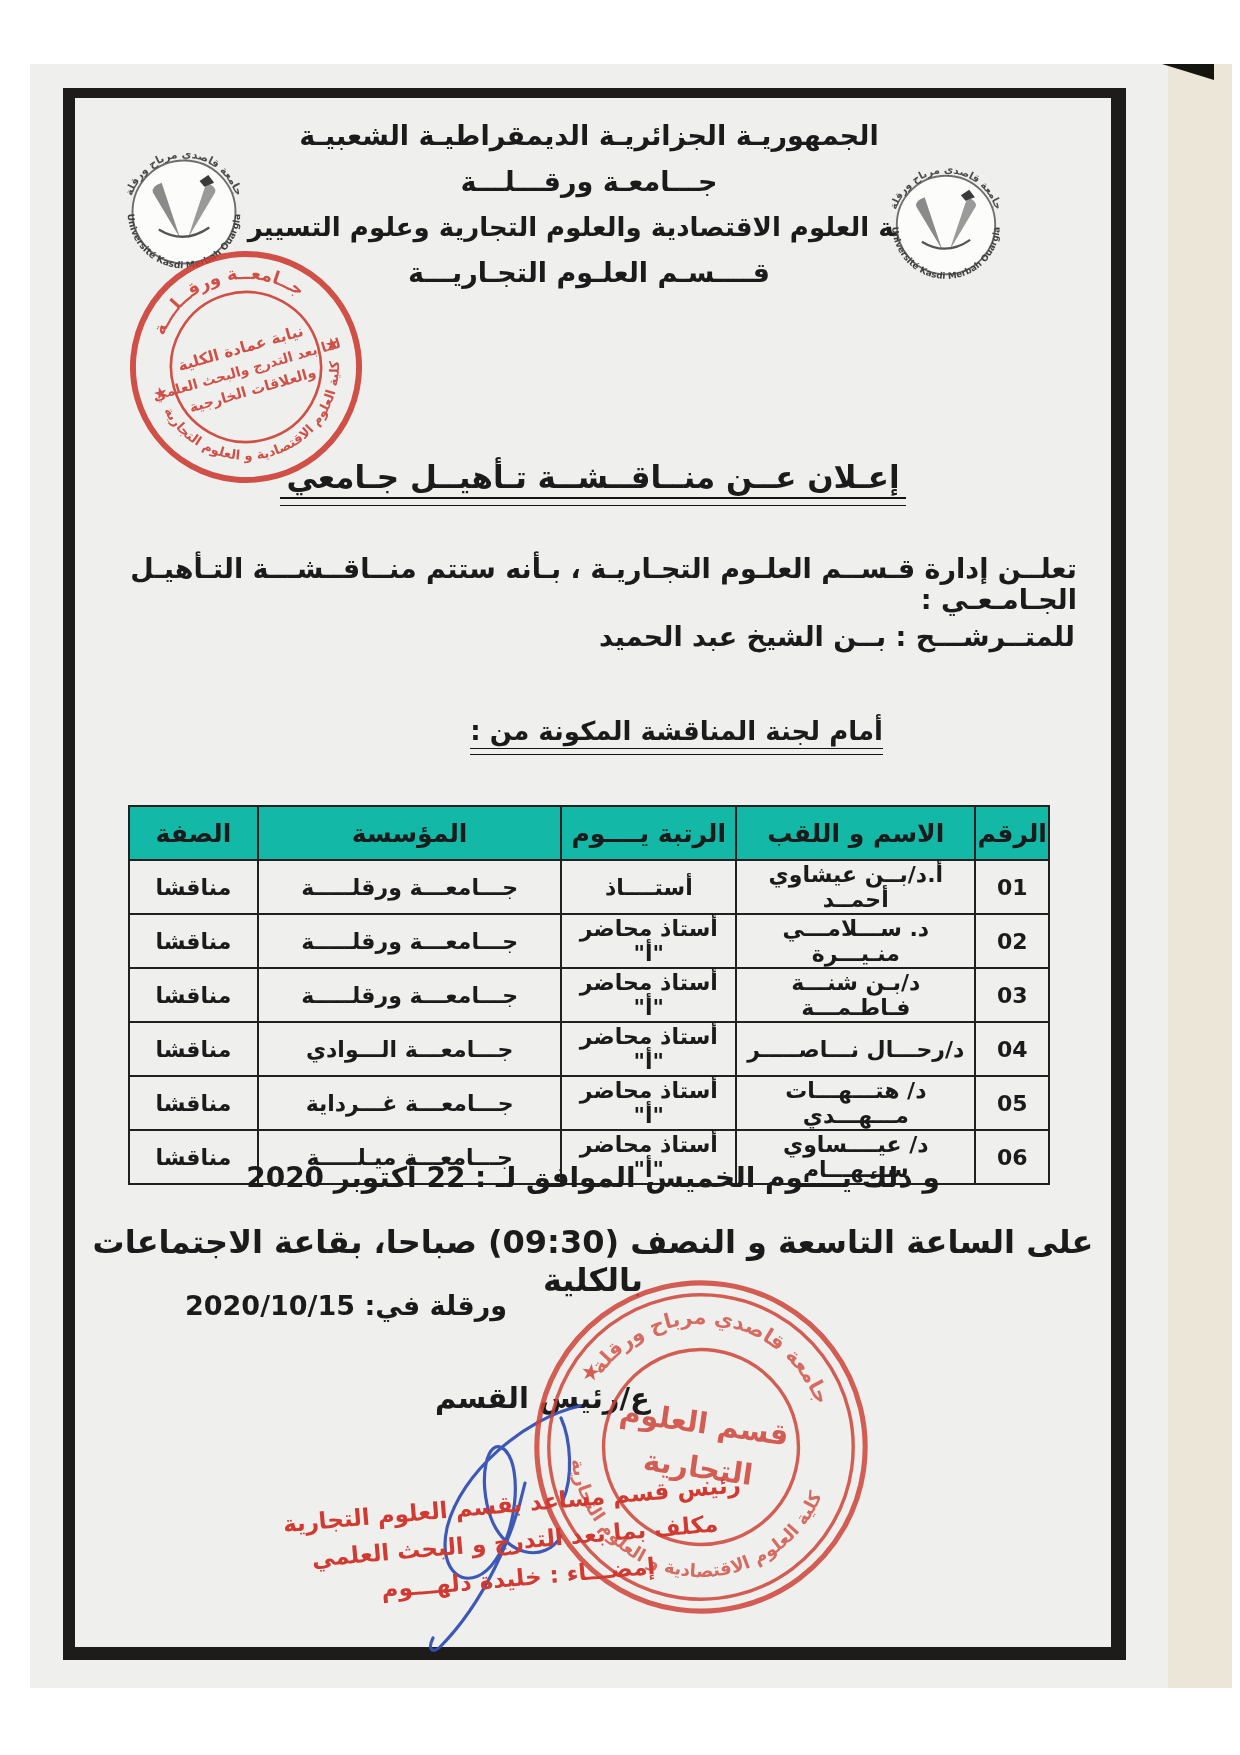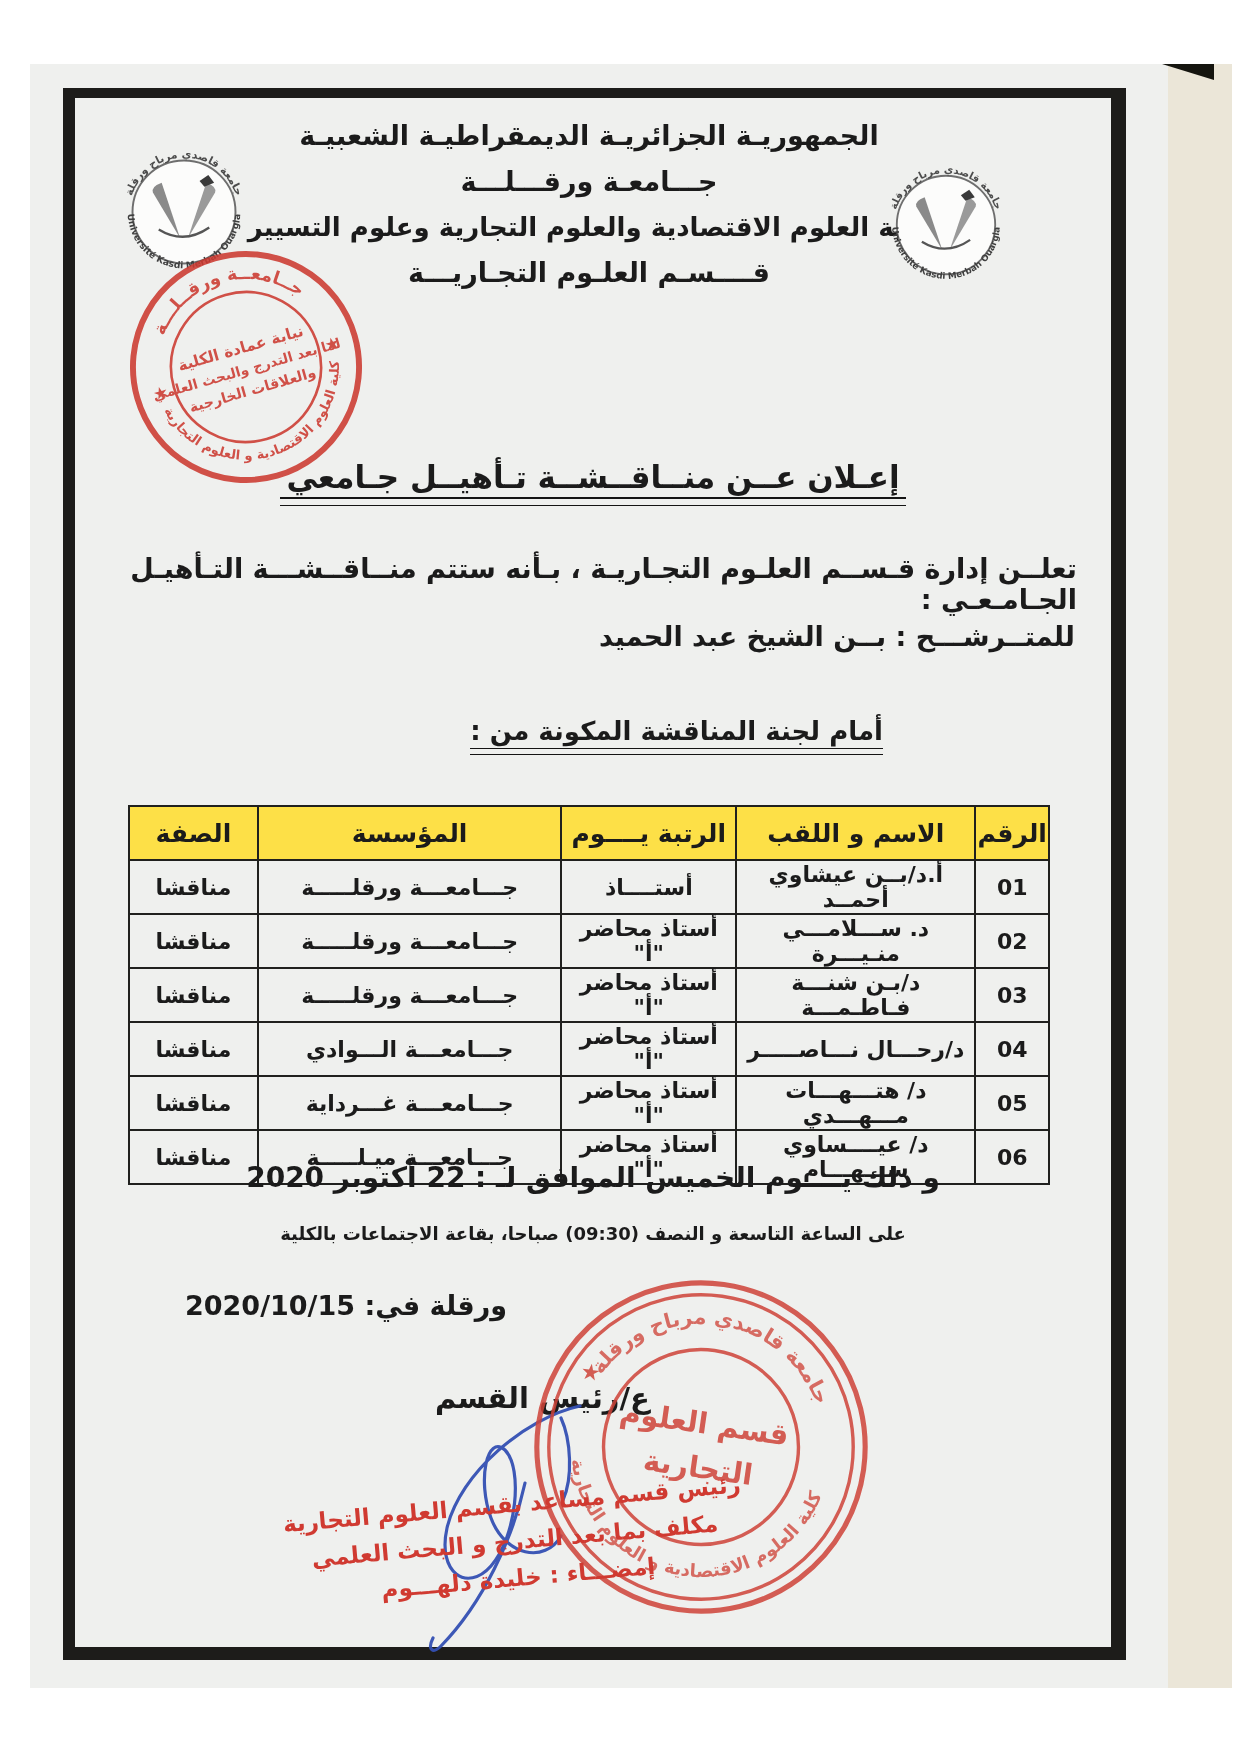--- a/index.html
+++ b/index.html
@@ -36,30 +36,30 @@
   .candidate{left:0;right:0;top:523px;padding:0 36px;font-weight:700;font-size:27px;text-align:right;}
 
   .committee-heading{left:0;right:0;top:618px;padding-right:228px;font-weight:700;font-size:26px;text-align:right;}
   .committee-heading span{position:relative;padding-bottom:4px;}
   .committee-heading span::after{content:"";position:absolute;left:0;right:0;bottom:-5px;height:5px;
     border-top:1.8px solid #141414;border-bottom:1.2px solid #141414;}
 
   table.committee{left:53px;top:707px;width:922px;position:absolute;border-collapse:collapse;
     direction:rtl;font-weight:700;}
   table.committee th,table.committee td{border:2px solid #20201e;text-align:center;vertical-align:middle;}
-  table.committee th{background:#fde047;font-size:25px;height:50px;}
+  table.committee th{background:#14b8a6;font-size:25px;height:50px;}
   table.committee td{font-size:22px;height:41px;background:transparent;}
   table.committee th:nth-child(1),table.committee td:nth-child(1){width:8%;}
   table.committee th:nth-child(2),table.committee td:nth-child(2){width:26%;}
   table.committee th:nth-child(3),table.committee td:nth-child(3){width:19%;}
   table.committee th:nth-child(4),table.committee td:nth-child(4){width:33%;}
   table.committee th:nth-child(5),table.committee td:nth-child(5){width:14%;}
 
   .schedule1{left:0;right:0;top:1063px;text-align:center;font-weight:700;font-size:28px;}
-  .schedule2{left:0;right:0;top:1125px;text-align:center;font-weight:700;font-size:18px;}
+  .schedule2{left:0;right:0;top:1125px;text-align:center;font-weight:700;font-size:32px;}
   .place-date{left:110px;top:1192px;font-weight:700;font-size:27px;text-align:center;}
   .signature-label{left:360px;top:1283px;font-weight:700;font-size:29px;}
 
   .signature-svg{left:300px;top:1290px;width:260px;height:290px;}
   .signer-stamp-text{left:150px;top:1388px;width:580px;transform:rotate(-5deg);
     text-align:center;color:#d03a31;font-weight:700;font-size:23px;line-height:1.6;}
 </style>
 </head>
 <body>
 

